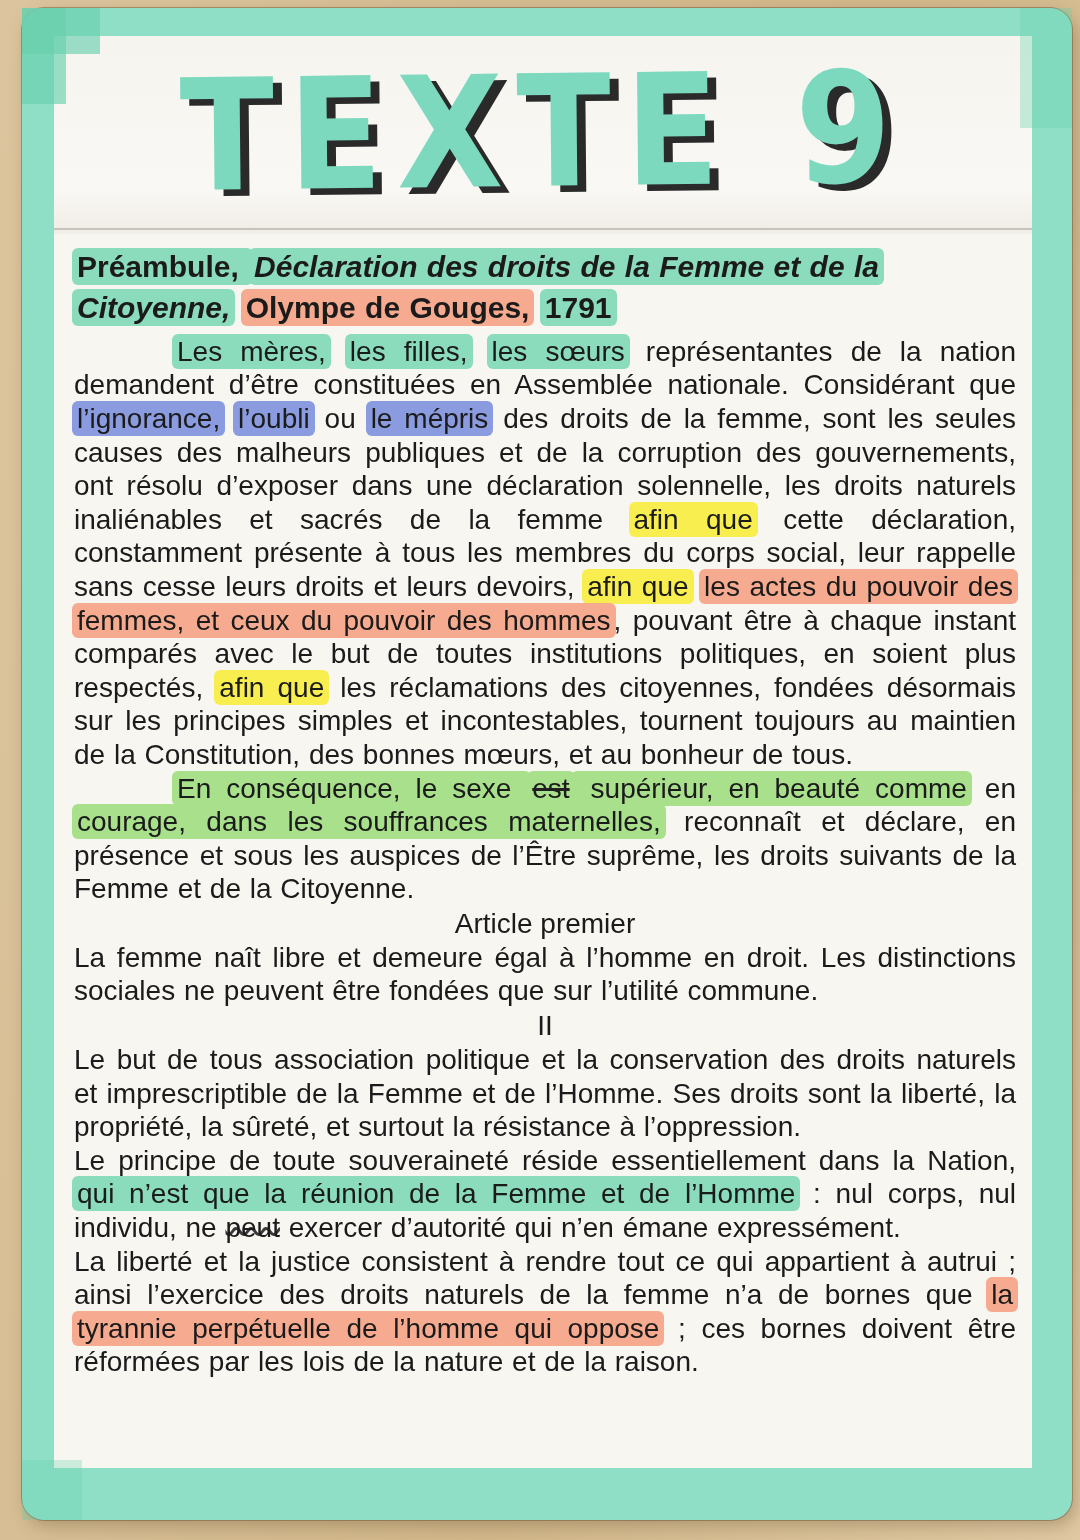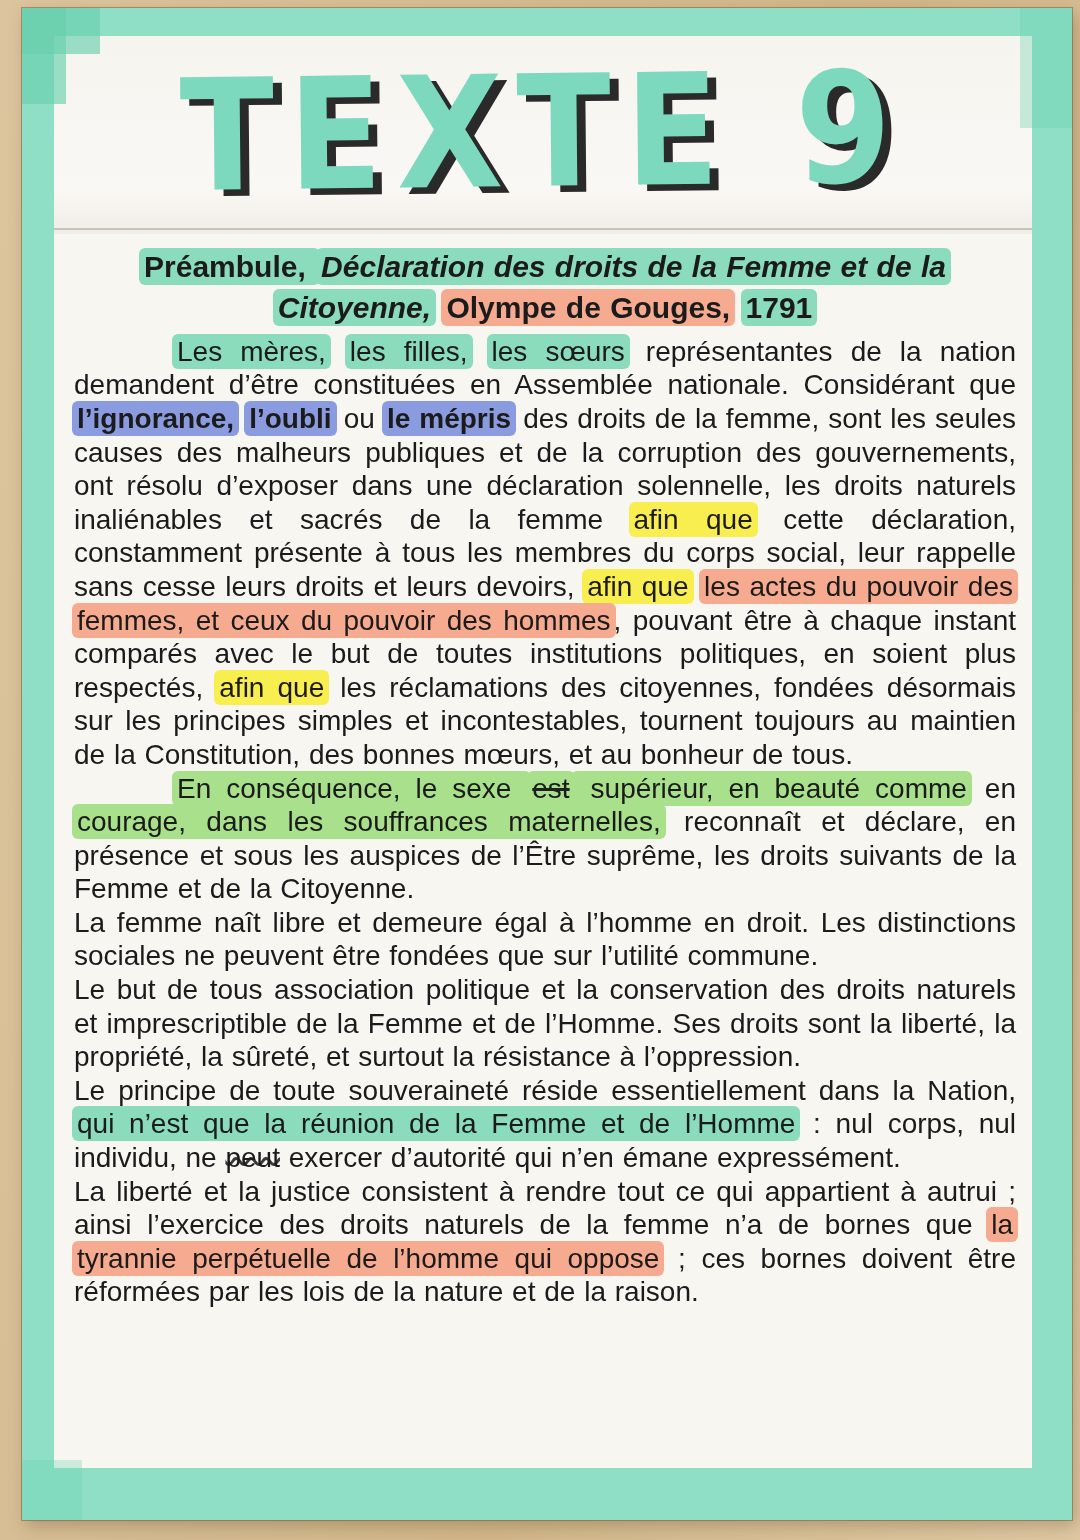--- a/index.html
+++ b/index.html
@@ -12,20 +12,21 @@
     position:relative;width:1080px;height:1540px;
     background:linear-gradient(105deg,#dcc59e 0%,#d6bc92 35%,#d2b78a 60%,#dfc8a2 100%);
   }
   .paper{
     position:absolute;left:22px;top:8px;right:8px;bottom:20px;
     background:var(--paper,#f8f6f1);
     border-style:solid;
     border-color:var(--tape,#8fdfc7);
     border-width:28px 40px 52px 32px;
     box-shadow:0 0 0 1px rgba(101,79,48,.45), 4px 6px 16px rgba(101,79,48,.35);
+    border-radius:22px;
   }
   .corner{position:absolute;background:var(--tape-dark,#68d0ad);opacity:.65;}
   .corner.tl{left:-32px;top:-28px;width:78px;height:46px;}
   .corner.tl2{left:-32px;top:-28px;width:44px;height:96px;}
   .corner.tr{right:-40px;top:-28px;width:52px;height:120px;opacity:.35;}
   .corner.bl{left:-32px;bottom:-52px;width:60px;height:60px;opacity:.3;}
   .content{
     box-sizing:border-box;height:100%;
     padding:0 16px 0 20px;overflow:hidden;
     color:var(--ink,#1b1b1b);
@@ -43,33 +44,33 @@
     color:var(--marker,#7cd9be);
     transform:scaleY(1.12) rotate(-.6deg);
     text-shadow:9px 6px 0 #2a2a2a;
     white-space:nowrap;
   }
   .para{
     font-size:28px;line-height:1.2;margin:0;text-align:justify;
     word-spacing:1px;
   }
   .para.heading{
-    text-align:center;font-weight:bold;font-size:30px;line-height:1.38;
+    text-align:left;font-weight:bold;font-size:30px;line-height:1.38;
     margin:16px 0 6px;
   }
   .para.indent{text-indent:100px;}
   .center-label{font-size:28px;line-height:1.25;text-align:center;margin:0;}
   .i{font-style:italic;}
   mark{background:transparent;color:inherit;}
   .hl{
     padding:2px 5px;margin:0 -2px;border-radius:6px;
     -webkit-box-decoration-break:clone;box-decoration-break:clone;
   }
   .hl-teal{background:var(--hl-teal,#8adcbd);}
-  .hl-blue{background:var(--hl-blue,#8b9be0);font-weight:bold;}
+  .hl-blue{background:var(--hl-blue,#8b9be0);}
   .hl-yellow{background:var(--hl-yellow,#f8ee4f);}
   .hl-salmon{background:var(--hl-salmon,#f6ab90);}
   .hl-green{background:var(--hl-green,#a9e08c);}
   .strike{text-decoration:line-through;text-decoration-thickness:3px;text-decoration-color:#202020;}
   .scribble{
     text-decoration:underline wavy #3a3a3a 2.5px;
     text-underline-offset:-10px;
     text-decoration-skip-ink:none;
   }
 </style>
@@ -83,20 +84,22 @@
     <div class="corner tr"></div>
     <div class="corner bl"></div>
     <div class="content">
       <div class="title-strip">
         <div class="title-text">TEXTE 9</div>
       </div>
       <div id="doc-body">
           <p class="para heading"><mark class="hl hl-teal">Préambule, </mark><mark class="hl hl-teal i">Déclaration des droits de la Femme et de la</mark><br><mark class="hl hl-teal i">Citoyenne,</mark><span> </span><mark class="hl hl-salmon">Olympe de Gouges,</mark><span> </span><mark class="hl hl-teal">1791</mark></p>
           <p class="para indent"><mark class="hl hl-teal">Les mères,</mark><span> </span><mark class="hl hl-teal">les filles,</mark><span> </span><mark class="hl hl-teal">les sœurs</mark><span> représentantes de la nation demandent d’être constituées en Assemblée nationale. Considérant que </span><mark class="hl hl-blue">l’ignorance,</mark><span> </span><mark class="hl hl-blue">l’oubli</mark><span> ou </span><mark class="hl hl-blue">le mépris</mark><span> des droits de la femme, sont les seules causes des malheurs publiques et de la corruption des gouvernements, ont résolu d’exposer dans une déclaration solennelle, les droits naturels inaliénables et sacrés de la femme </span><mark class="hl hl-yellow">afin que</mark><span> cette déclaration, constamment présente à tous les membres du corps social, leur rappelle sans cesse leurs droits et leurs devoirs, </span><mark class="hl hl-yellow">afin que</mark><span> </span><mark class="hl hl-salmon">les actes du pouvoir des femmes, et ceux du pouvoir des hommes</mark><span>, pouvant être à chaque instant comparés avec le but de toutes institutions politiques, en soient plus respectés, </span><mark class="hl hl-yellow">afin que</mark><span> les réclamations des citoyennes, fondées désormais sur les principes simples et incontestables, tournent toujours au maintien de la Constitution, des bonnes mœurs, et au bonheur de tous.</span></p>
           <p class="para indent"><mark class="hl hl-green">En conséquence, le sexe </mark><mark class="hl hl-green strike">est</mark><mark class="hl hl-green"> supérieur, en beauté comme</mark><span> en </span><mark class="hl hl-green">courage, dans les souffrances maternelles,</mark><span> reconnaît et déclare, en présence et sous les auspices de l’Être suprême, les droits suivants de la Femme et de la Citoyenne.</span></p>
+          <p class="center-label">Article premier</p>
           <p class="para"><span>La femme naît libre et demeure égal à l’homme en droit. Les distinctions sociales ne peuvent être fondées que sur l’utilité commune.</span></p>
+          <p class="center-label">II</p>
           <p class="para"><span>Le but de tous association politique et la conservation des droits naturels et imprescriptible de la Femme et de l’Homme. Ses droits sont la liberté, la propriété, la sûreté, et surtout la résistance à l’oppression.</span></p>
           <p class="para"><span>Le principe de toute souveraineté réside essentiellement dans la Nation, </span><mark class="hl hl-teal">qui n’est que la réunion de la Femme et de l’Homme</mark><span> : nul corps, nul individu, ne </span><span class="scribble">peut</span><span> exercer d’autorité qui n’en émane expressément.</span></p>
           <p class="para"><span>La liberté et la justice consistent à rendre tout ce qui appartient à autrui ; ainsi l’exercice des droits naturels de la femme n’a de bornes que </span><mark class="hl hl-salmon">la tyrannie perpétuelle de l’homme qui oppose</mark><span> ; ces bornes doivent être réformées par les lois de la nature et de la raison.</span></p>
         </div>
     </div>
   </div>
 </div>
 
 </body></html>

